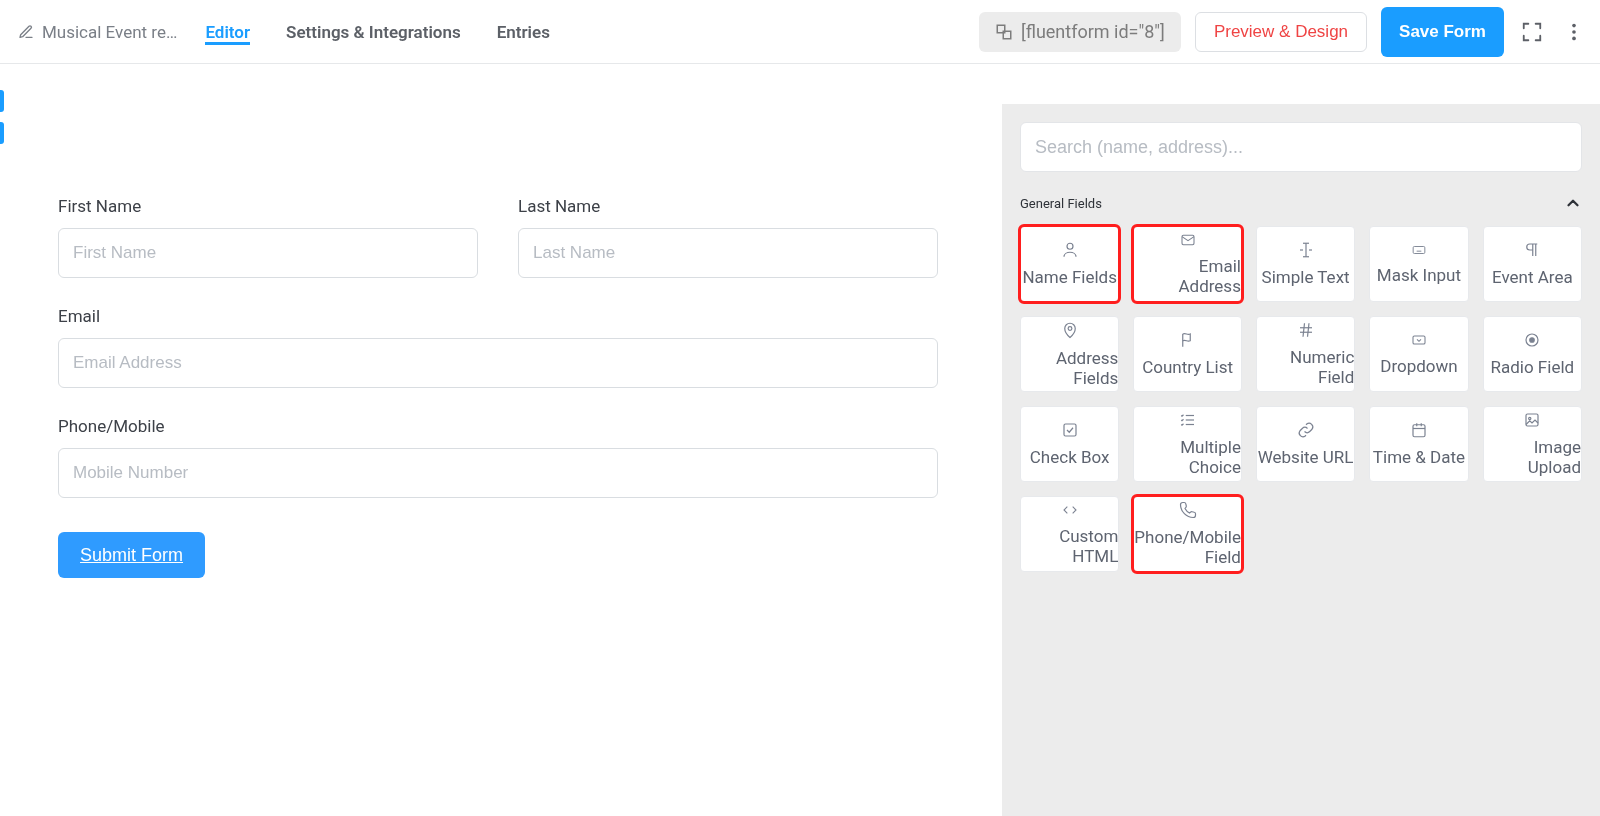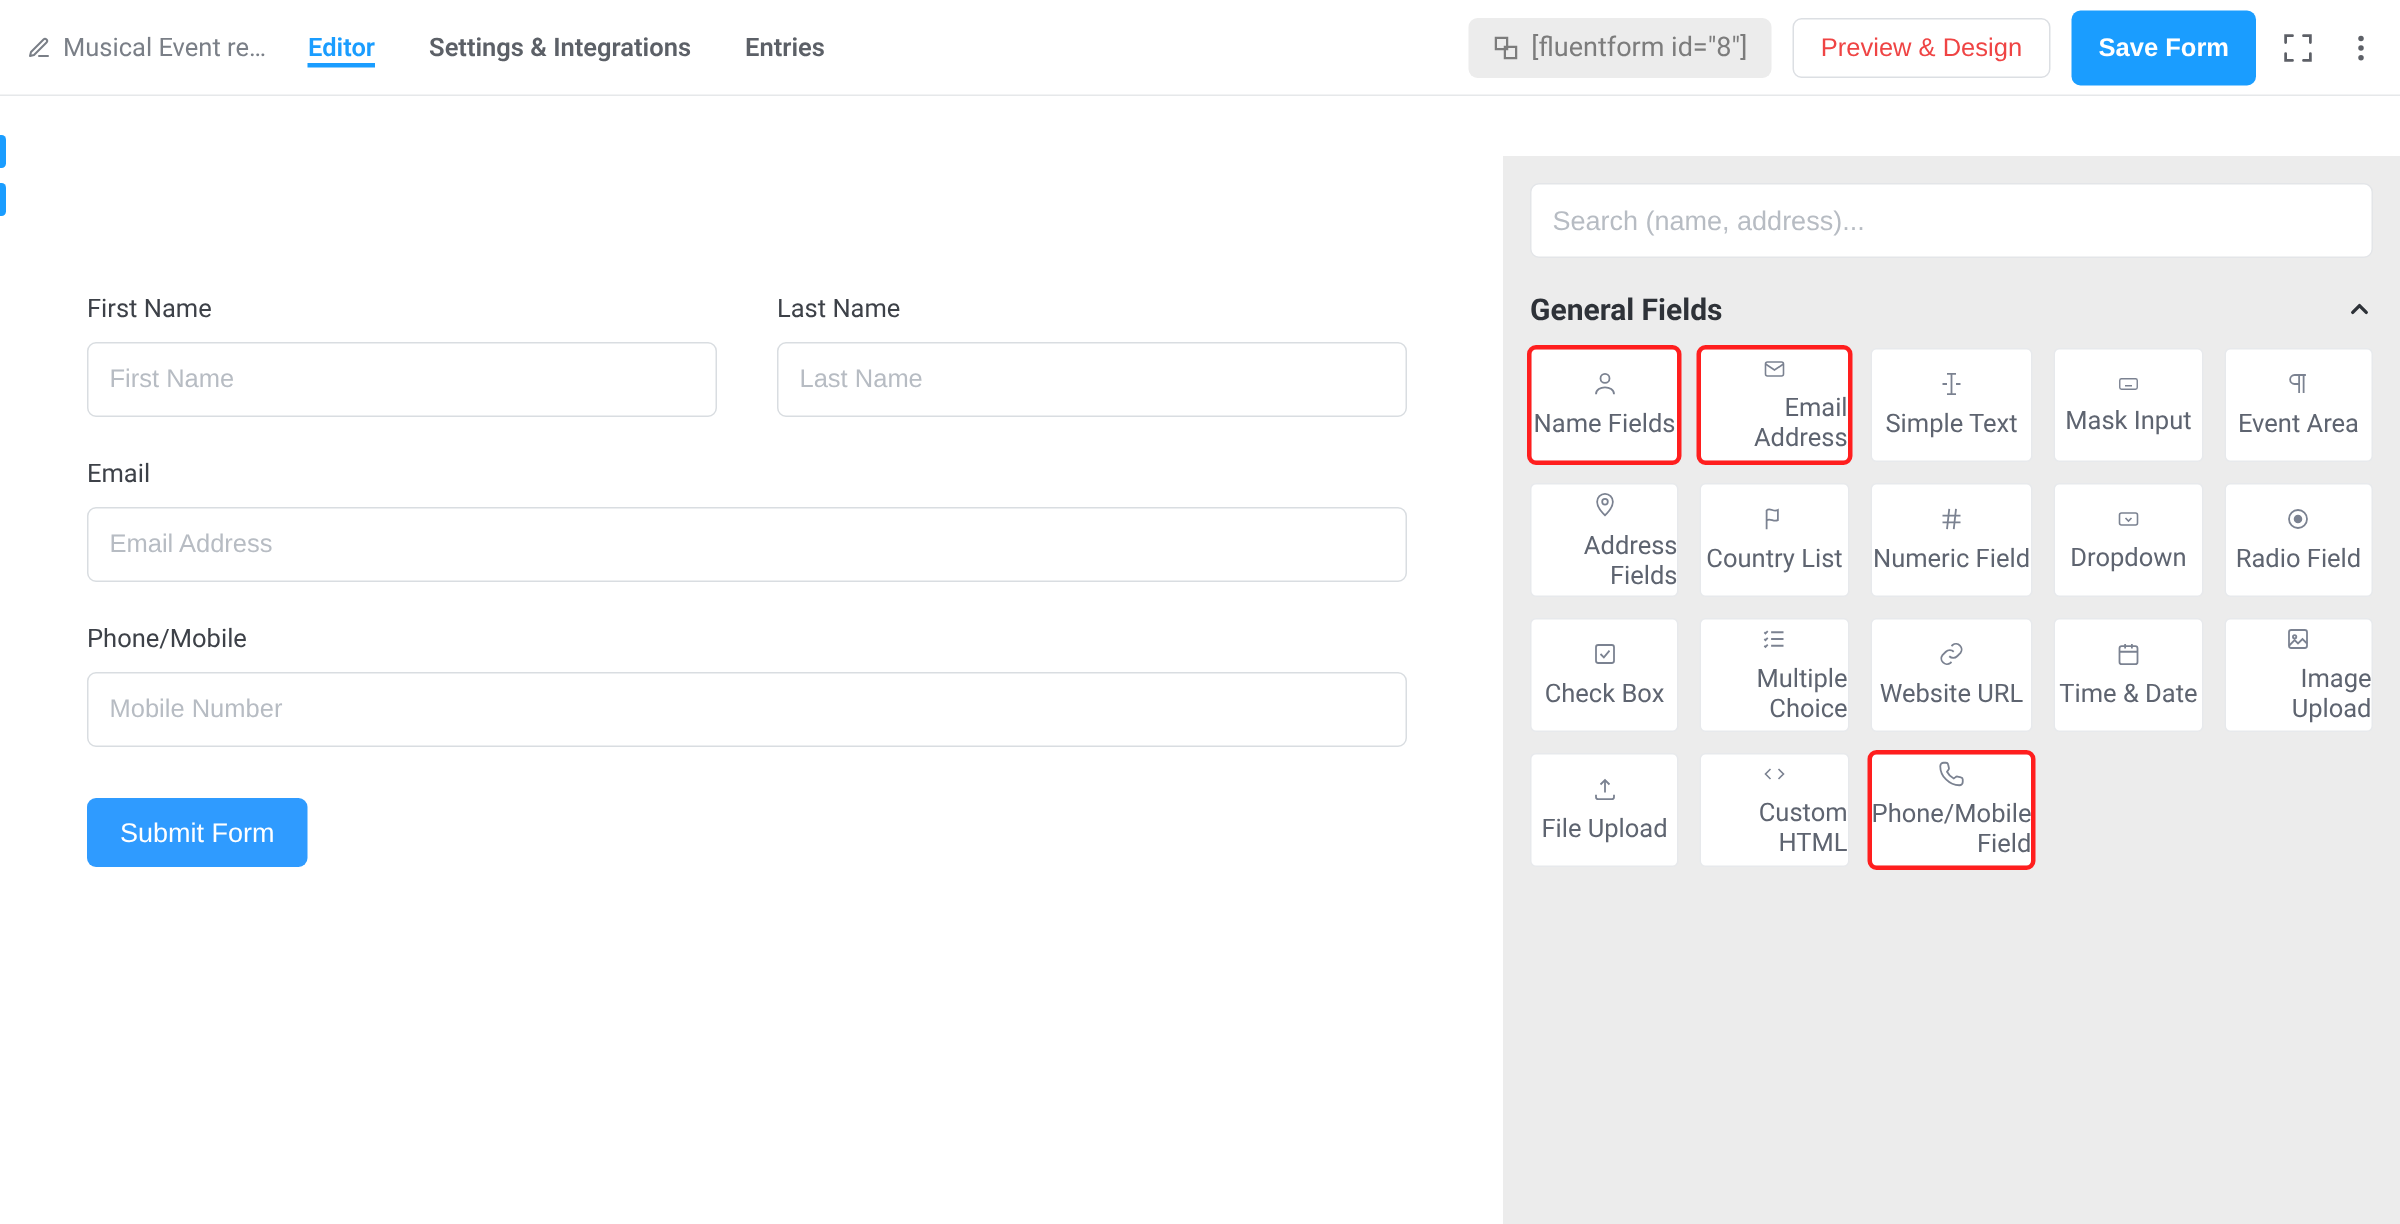--- a/index.html
+++ b/index.html
@@ -169,20 +169,21 @@
     margin-top: 6px;
     background: #2f9bff;
     color: #fff;
     border: none;
     height: 46px;
     padding: 0 22px;
     font-size: 18px;
     font-weight: 500;
     border-radius: 6px;
     cursor: pointer;
+    text-decoration: underline;
   }
 
   
   .sidebar {
     width: 598px;
     background: #ececec;
     padding: 18px 18px 0 18px;
     overflow: hidden;
     margin-top: 40px;
   }
@@ -199,22 +200,22 @@
   .search::placeholder { color: #b7bcc3; }
 
   .group-head {
     display: flex;
     align-items: center;
     justify-content: space-between;
     margin: 22px 0 14px 0;
     cursor: pointer;
   }
   .group-head h3 {
-    font-size: 20px;
-    font-weight: 700;
+    font-size: 13px;
+    font-weight: 400;
     color: #2e3238;
   }
   .group-head svg { color: #2e3238; }
 
   .tiles {
     display: grid;
     grid-template-columns: repeat(5, 1fr);
     gap: 14px;
     text-align: right;
   }
@@ -454,28 +455,20 @@
 
       <div class="tile">
         <svg width="18" height="18" viewBox="0 0 24 24" fill="none" stroke="currentColor" stroke-width="1.6">
             <rect x="4" y="4" width="16" height="16" rx="2"></rect>
             <circle cx="9" cy="10" r="1.5"></circle>
             <path d="m4 18 5-5 3 3 4-4 4 4"></path>
           </svg>
         <span>Image Upload</span>
       </div>
 
-      <div class="tile">
-        <svg width="18" height="18" viewBox="0 0 24 24" fill="none" stroke="currentColor" stroke-width="1.6">
-            <path d="M12 15V4"></path>
-            <path d="m8 8 4-4 4 4"></path>
-            <path d="M4 17v2a2 2 0 0 0 2 2h12a2 2 0 0 0 2-2v-2"></path>
-          </svg>
-        <span>File Upload</span>
-      </div>
 
       <div class="tile">
         <svg width="20" height="16" viewBox="0 0 24 24" fill="none" stroke="currentColor" stroke-width="1.6">
             <path d="m8 7-5 5 5 5"></path>
             <path d="m16 7 5 5-5 5"></path>
           </svg>
         <span>Custom HTML</span>
       </div>
 
       <div class="tile hl">

